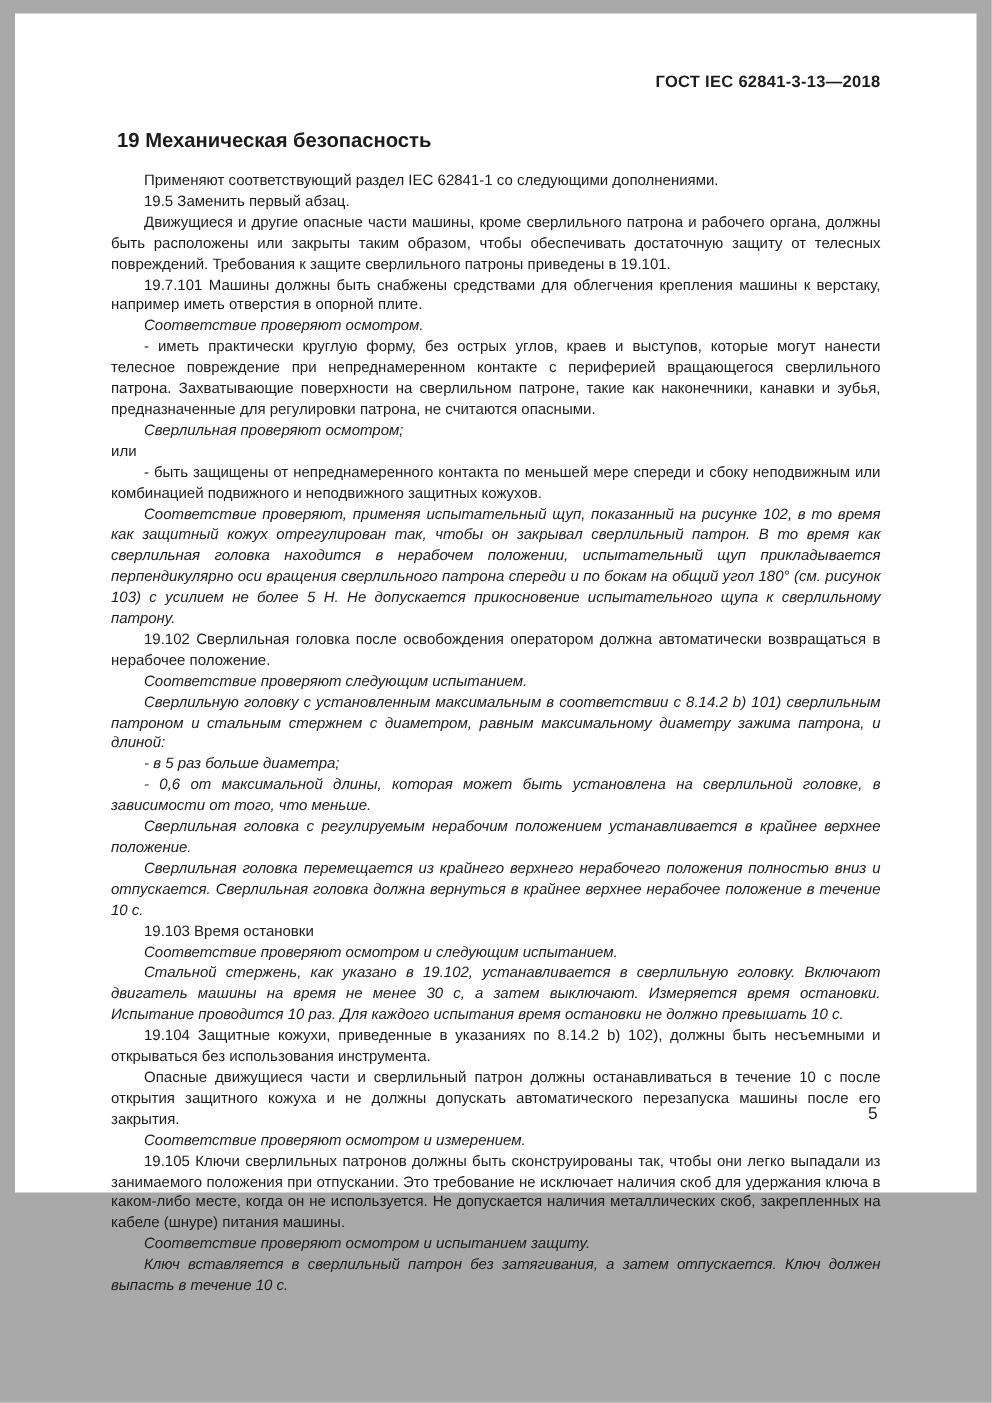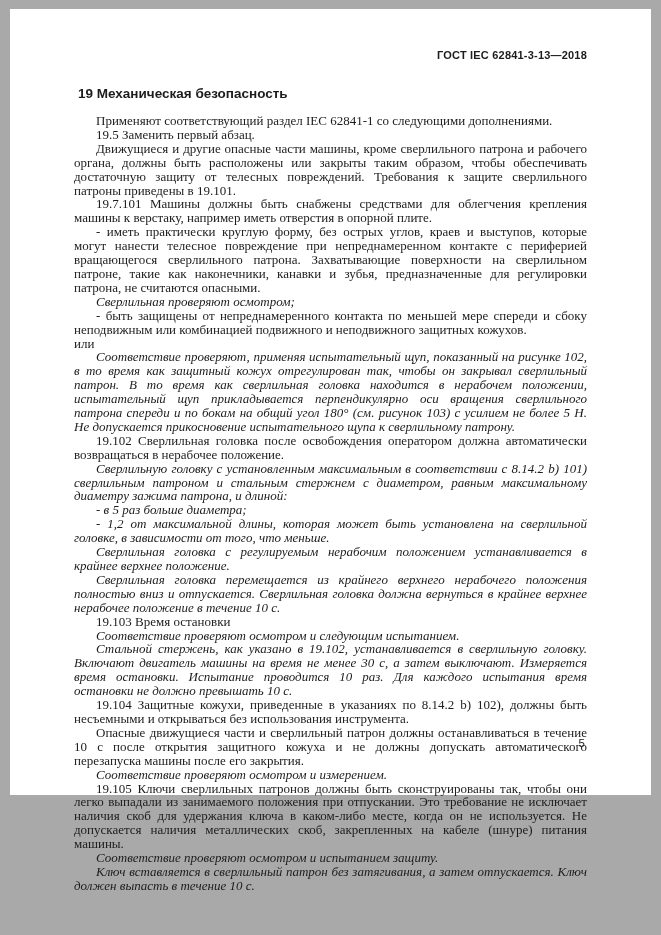--- a/index.html
+++ b/index.html
@@ -27,25 +27,24 @@
     letter-spacing: 0.2px;
     margin-bottom: 25px;
   }
   .heading {
     font-size: 13.5px;
     font-weight: bold;
     margin: 4px 0 13px 4px;
   }
   .doc-body { width: 100%; }
   .para {
-    font-size: 13px;
+    font-size: 10px;
     line-height: 13.9px;
     text-align: justify;
     text-indent: 22px;
-    font-family: Liberation Serif, serif;
   }
   .para.italic { font-style: italic; }
   .para.noindent { text-indent: 0; }
   .page-number {
     position: absolute;
     right: 66px;
     bottom: 46px;
     font-size: 11.5px;
   }
 </style>
@@ -54,29 +53,31 @@
 
 <div class="canvas">
   <div class="sheet">
     <div class="doc-header">ГОСТ IEC 62841-3-13—2018</div>
     <h1 class="heading">19 Механическая безопасность</h1>
     <div class="doc-body">
         <p class="para">Применяют соответствующий раздел IEC 62841-1 со следующими дополнениями.</p>
         <p class="para">19.5 Заменить первый абзац.</p>
         <p class="para">Движущиеся и другие опасные части машины, кроме сверлильного патрона и рабочего органа, должны быть расположены или закрыты таким образом, чтобы обеспечивать достаточную защиту от телесных повреждений. Требования к защите сверлильного патроны приведены в 19.101.</p>
         <p class="para">19.7.101 Машины должны быть снабжены средствами для облегчения крепления машины к верстаку, например иметь отверстия в опорной плите.</p>
+        <p class="para italic">Соответствие проверяют осмотром.</p>
         <p class="para">- иметь практически круглую форму, без острых углов, краев и выступов, которые могут нанести телесное повреждение при непреднамеренном контакте с периферией вращающегося сверлильного патрона. Захватывающие поверхности на сверлильном патроне, такие как наконечники, канавки и зубья, предназначенные для регулировки патрона, не считаются опасными.</p>
         <p class="para italic">Сверлильная проверяют осмотром;</p>
+        <p class="para noindent">или</p>
         <p class="para">- быть защищены от непреднамеренного контакта по меньшей мере спереди и сбоку неподвижным или комбинацией подвижного и неподвижного защитных кожухов.</p>
-        <p class="para noindent">или</p>
         <p class="para italic">Соответствие проверяют, применяя испытательный щуп, показанный на рисунке 102, в то время как защитный кожух отрегулирован так, чтобы он закрывал сверлильный патрон. В то время как сверлильная головка находится в нерабочем положении, испытательный щуп прикладывается перпендикулярно оси вращения сверлильного патрона спереди и по бокам на общий угол 180° (см. рисунок 103) с усилием не более 5 Н. Не допускается прикосновение испытательного щупа к сверлильному патрону.</p>
         <p class="para">19.102 Сверлильная головка после освобождения оператором должна автоматически возвращаться в нерабочее положение.</p>
+        <p class="para italic">Соответствие проверяют следующим испытанием.</p>
         <p class="para italic">Сверлильную головку с установленным максимальным в соответствии с 8.14.2 b) 101) сверлильным патроном и стальным стержнем с диаметром, равным максимальному диаметру зажима патрона, и длиной:</p>
         <p class="para italic">- в 5 раз больше диаметра;</p>
-        <p class="para italic">- 1,2 от максимальной длины, которая может быть установлена на сверлильной головке, в зависимости от того, что меньше.</p>
+        <p class="para italic">- 0,6 от максимальной длины, которая может быть установлена на сверлильной головке, в зависимости от того, что меньше.</p>
         <p class="para italic">Сверлильная головка с регулируемым нерабочим положением устанавливается в крайнее верхнее положение.</p>
         <p class="para italic">Сверлильная головка перемещается из крайнего верхнего нерабочего положения полностью вниз и отпускается. Сверлильная головка должна вернуться в крайнее верхнее нерабочее положение в течение 10 с.</p>
         <p class="para">19.103 Время остановки</p>
         <p class="para italic">Соответствие проверяют осмотром и следующим испытанием.</p>
         <p class="para italic">Стальной стержень, как указано в 19.102, устанавливается в сверлильную головку. Включают двигатель машины на время не менее 30 с, а затем выключают. Измеряется время остановки. Испытание проводится 10 раз. Для каждого испытания время остановки не должно превышать 10 с.</p>
         <p class="para">19.104 Защитные кожухи, приведенные в указаниях по 8.14.2 b) 102), должны быть несъемными и открываться без использования инструмента.</p>
         <p class="para">Опасные движущиеся части и сверлильный патрон должны останавливаться в течение 10 с после открытия защитного кожуха и не должны допускать автоматического перезапуска машины после его закрытия.</p>
         <p class="para italic">Соответствие проверяют осмотром и измерением.</p>
         <p class="para">19.105 Ключи сверлильных патронов должны быть сконструированы так, чтобы они легко выпадали из занимаемого положения при отпускании. Это требование не исключает наличия скоб для удержания ключа в каком-либо месте, когда он не используется. Не допускается наличия металлических скоб, закрепленных на кабеле (шнуре) питания машины.</p>
         <p class="para italic">Соответствие проверяют осмотром и испытанием защиту.</p>

